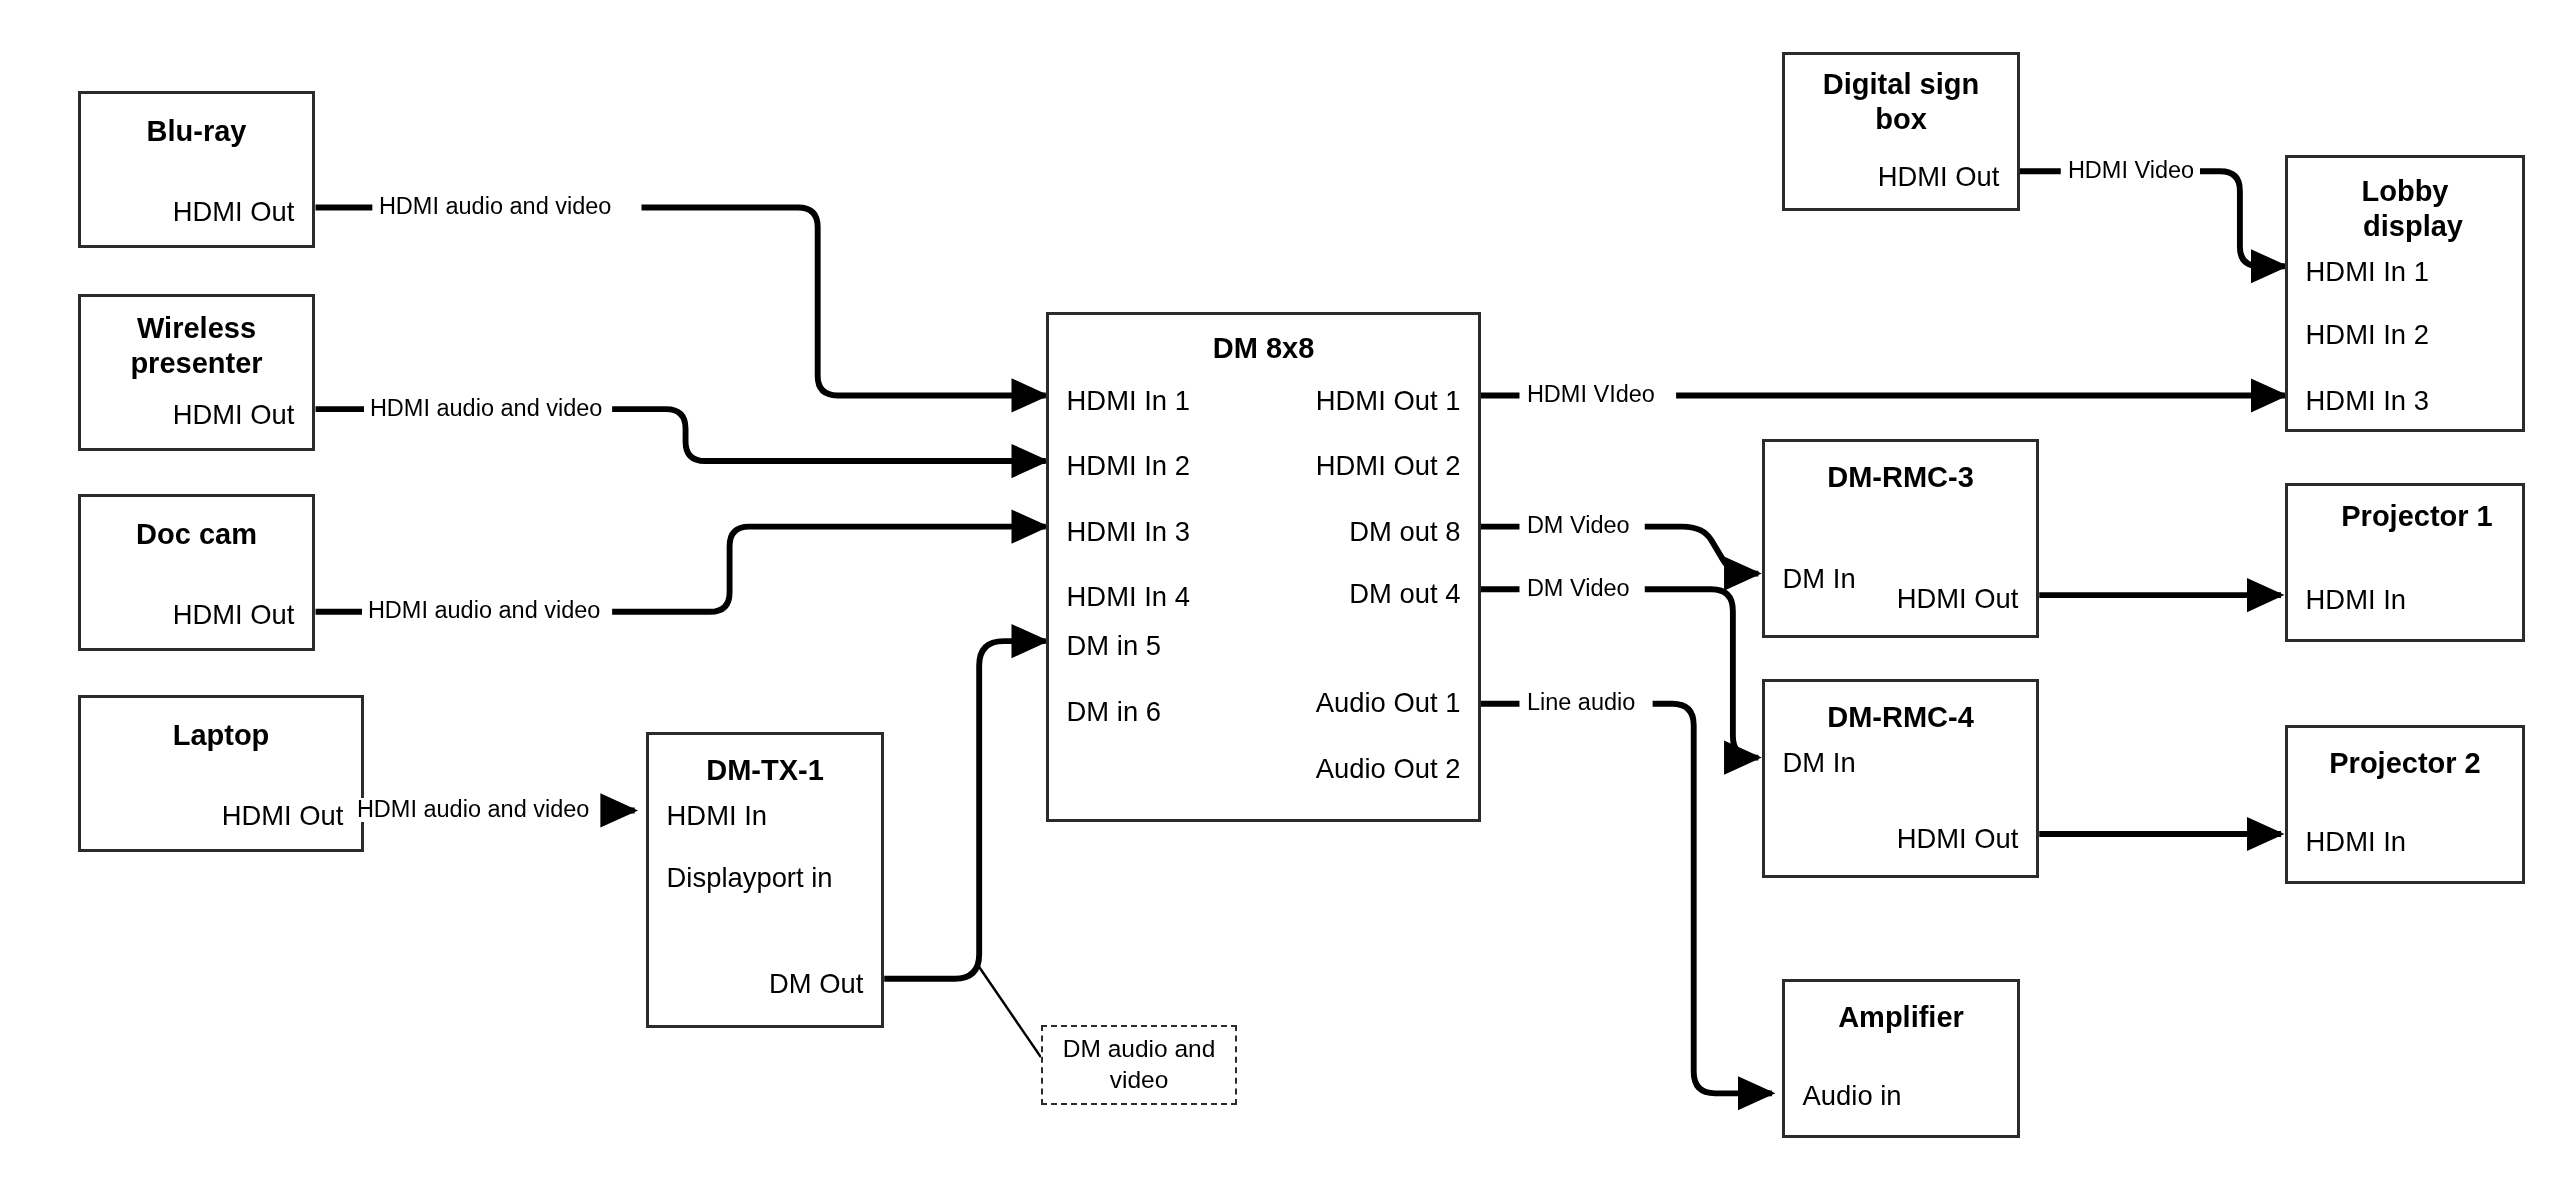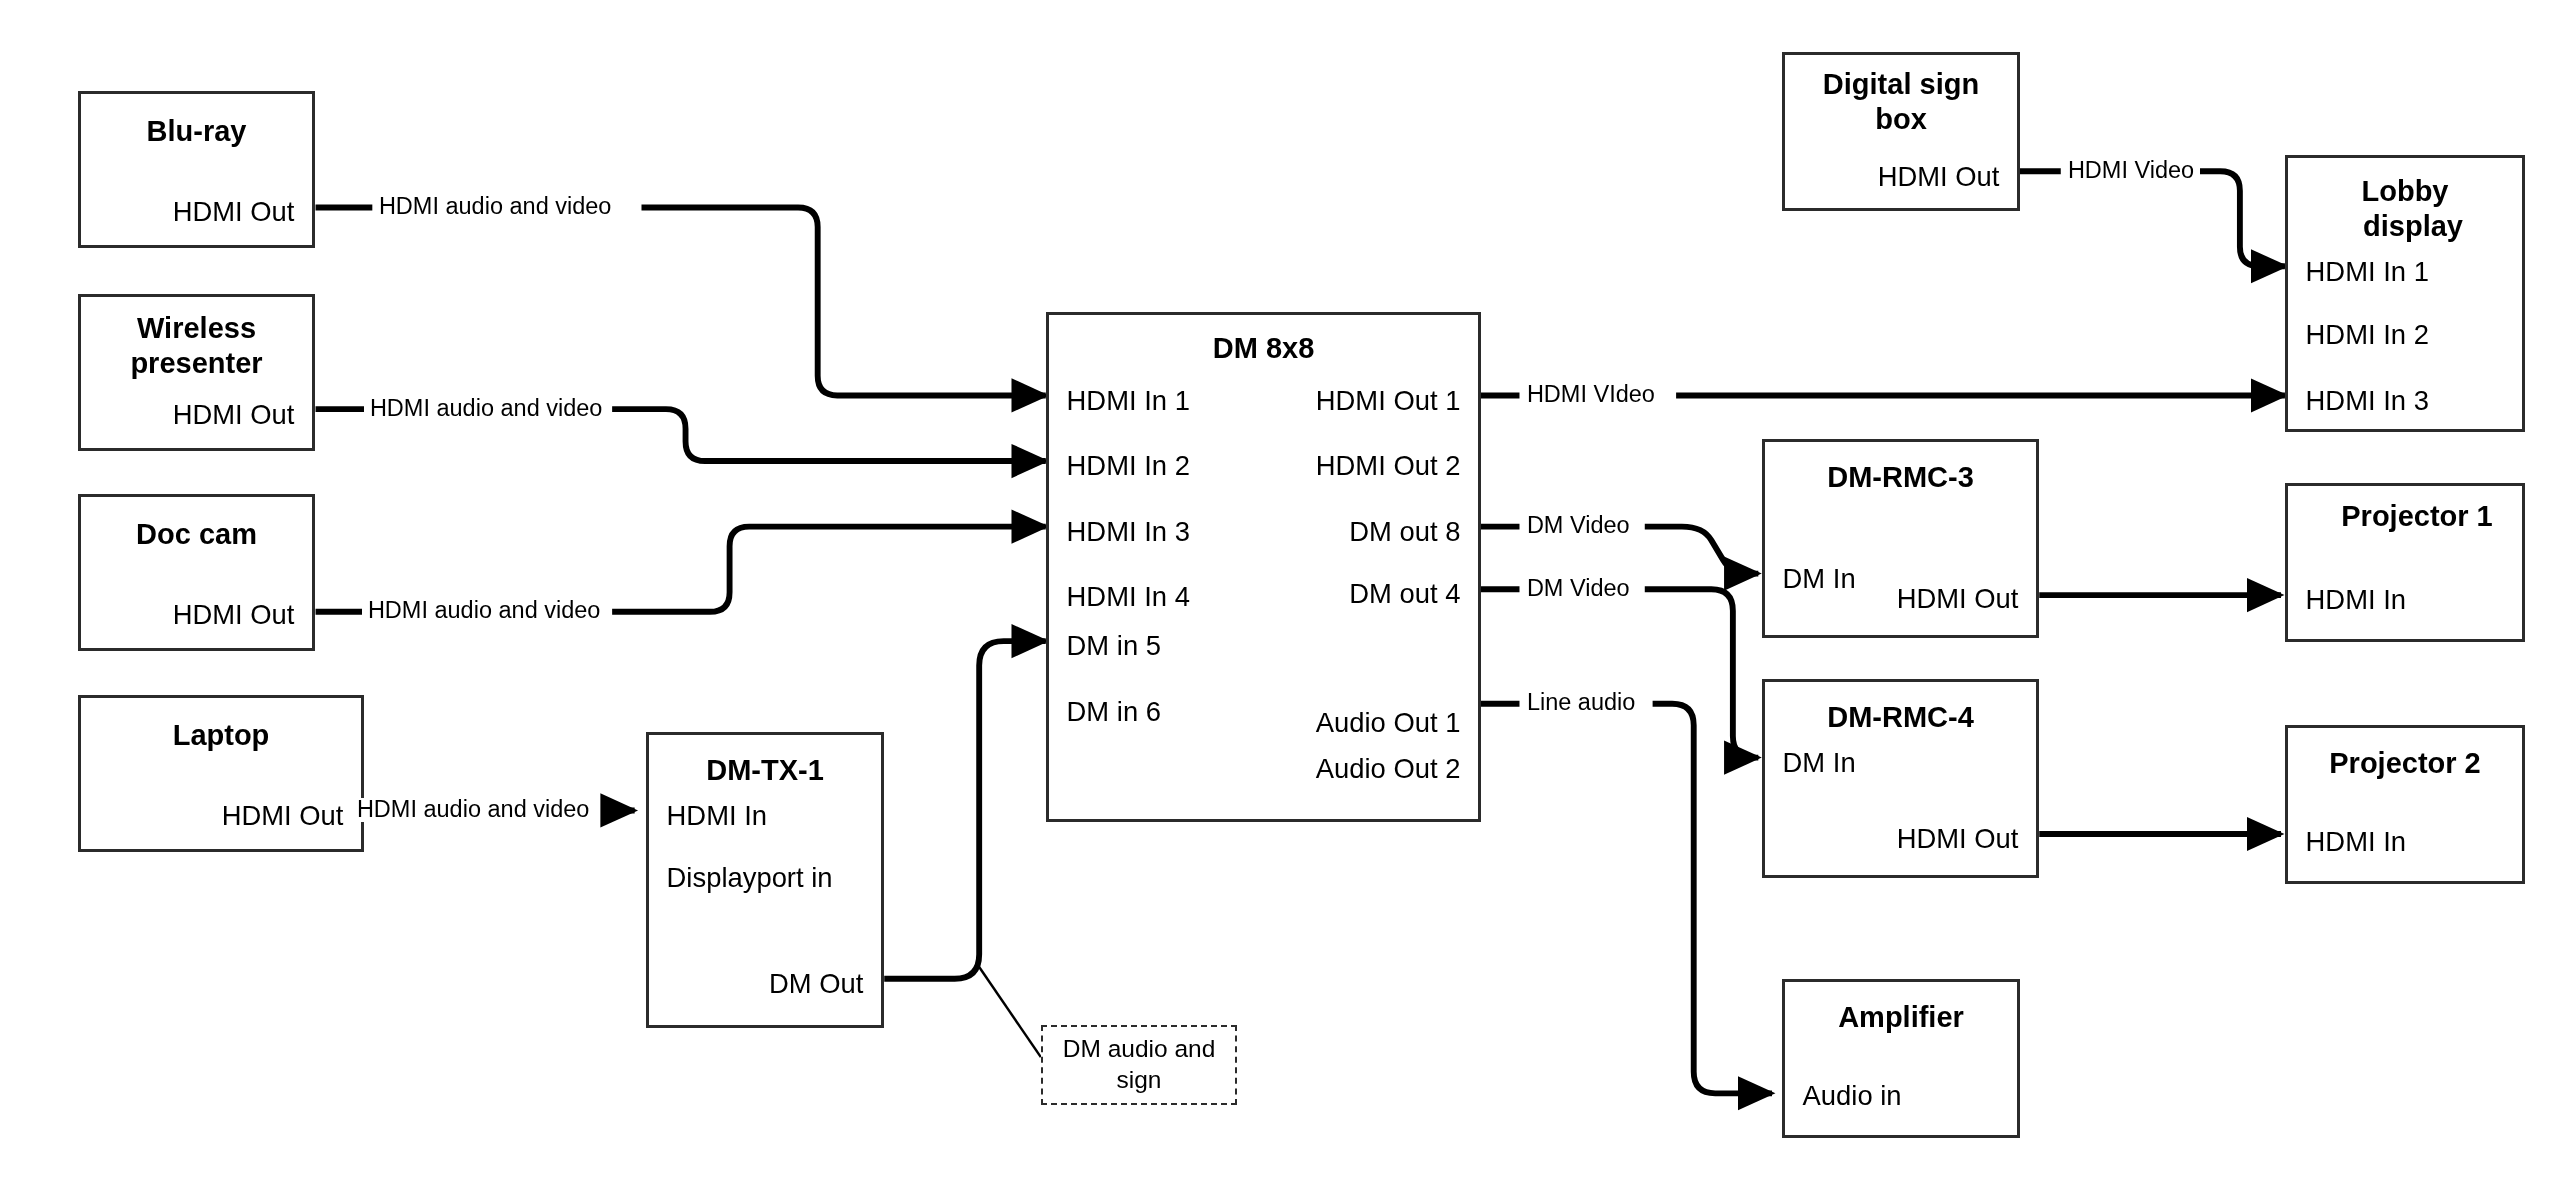--- a/index.html
+++ b/index.html
@@ -145,21 +145,21 @@
     <div class="port left" style="top:135px;">HDMI In 2</div>
     <div class="port left" style="top:201px;">HDMI In 3</div>
     <div class="port left" style="top:266px;">HDMI In 4</div>
     <div class="port left" style="top:315px;">DM in 5</div>
     <div class="port left" style="top:381px;">DM in 6</div>
 
     <div class="port right" style="top:70px;">HDMI Out 1</div>
     <div class="port right" style="top:135px;">HDMI Out 2</div>
     <div class="port right" style="top:201px;">DM out 8</div>
     <div class="port right" style="top:263px;">DM out 4</div>
-    <div class="port right" style="top:392px;">Audio Out 1</div>
+    <div class="port right" style="top:372px;">Audio Out 1</div>
     <div class="port right" style="top:438px;">Audio Out 2</div>
   </div>
 
   <div class="node" style="left:1782px; top:52px; width:238px; height:159px;">
     <div class="node-title" style="top:11.7px;">Digital sign</div>
     <div class="node-title" style="top:47px;">box</div>
     <div class="port right" style="top:106px;">HDMI Out</div>
   </div>
 
   <div class="node" style="left:2285px; top:155px; width:240px; height:277px;">
@@ -211,18 +211,18 @@
 
   <div class="edge-label" style="left:1521px; top:514px;">DM Video</div>
 
   <div class="edge-label" style="left:1521px; top:577px;">DM Video</div>
 
   <div class="edge-label" style="left:1521px; top:691px;">Line audio</div>
 
   <div class="callout" style="left:1041px; top:1025px; width:196px; height:80px;">
     <div>
       <span>DM audio and</span><br>
-      <span>sign</span>
+      <span>video</span>
     </div>
   </div>
 
 </div>
 
 
 </body></html>

